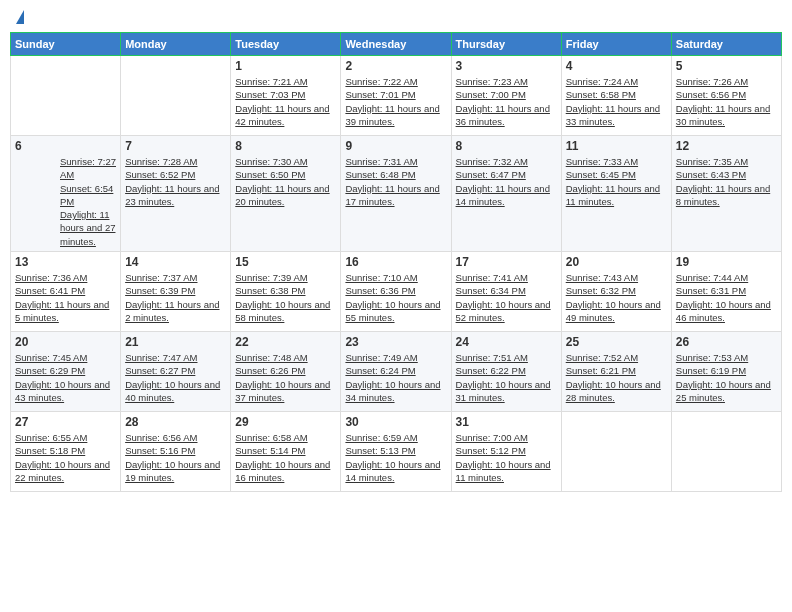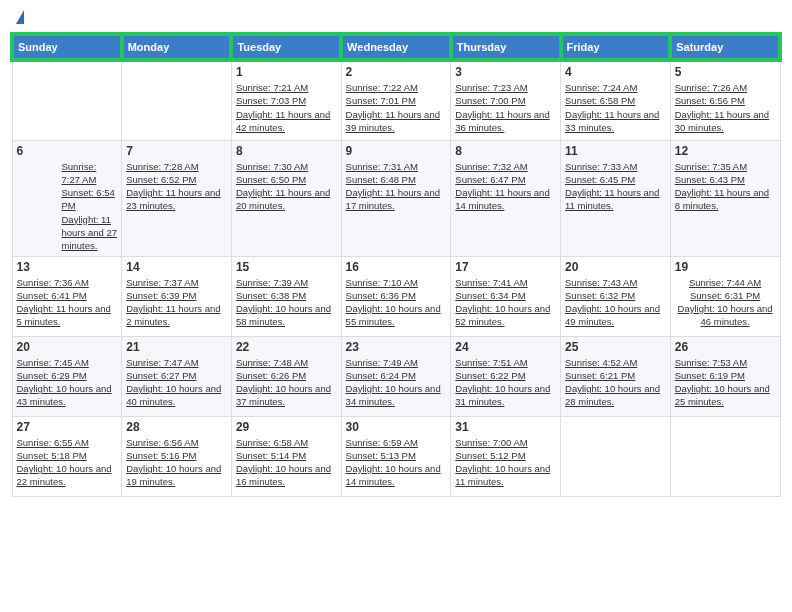--- a/index.html
+++ b/index.html
@@ -61,21 +61,21 @@
       width: 100%;
       border-collapse: collapse;
       font-size: 10px;
     }
     th {
       background-color: #3a7dc9;
       color: #fff;
       text-align: left;
       padding: 5px 4px;
       font-size: 11px;
-      border: 4px solid #22c55e;
+      border: 1px solid #22c55e;
     }
     td {
       border: 1px solid #ddd;
       padding: 3px 4px;
       vertical-align: top;
       width: calc(100% / 7);
       height: 80px;
       background: #fff;
     }
     tr:nth-child(even) td {
@@ -238,21 +238,21 @@
 Daylight: 10 hours and 52 minutes.</div>
         </td>
         <td>
           <span class="day-num">20</span>
           <div class="day-info" style="white-space: pre-line;">Sunrise: 7:43 AM
 Sunset: 6:32 PM
 Daylight: 10 hours and 49 minutes.</div>
         </td>
         <td>
           <span class="day-num">19</span>
-          <div class="day-info" style="white-space: pre-line; text-align: center;">Sunrise: 7:44 AM
+          <div class="day-info" style="white-space: pre-line;">Sunrise: 7:44 AM
 Sunset: 6:31 PM
 Daylight: 10 hours and 46 minutes.</div>
         </td>
       </tr>
       <tr>
         <td>
           <span class="day-num">20</span>
           <div class="day-info" style="white-space: pre-line;">Sunrise: 7:45 AM
 Sunset: 6:29 PM
 Daylight: 10 hours and 43 minutes.</div>
@@ -276,21 +276,21 @@
 Daylight: 10 hours and 34 minutes.</div>
         </td>
         <td>
           <span class="day-num">24</span>
           <div class="day-info" style="white-space: pre-line;">Sunrise: 7:51 AM
 Sunset: 6:22 PM
 Daylight: 10 hours and 31 minutes.</div>
         </td>
         <td>
           <span class="day-num">25</span>
-          <div class="day-info" style="white-space: pre-line;">Sunrise: 4:52 AM
+          <div class="day-info" style="white-space: pre-line;">Sunrise: 7:52 AM
 Sunset: 6:21 PM
 Daylight: 10 hours and 28 minutes.</div>
         </td>
         <td>
           <span class="day-num">26</span>
           <div class="day-info" style="white-space: pre-line;">Sunrise: 7:53 AM
 Sunset: 6:19 PM
 Daylight: 10 hours and 25 minutes.</div>
         </td>
       </tr>

